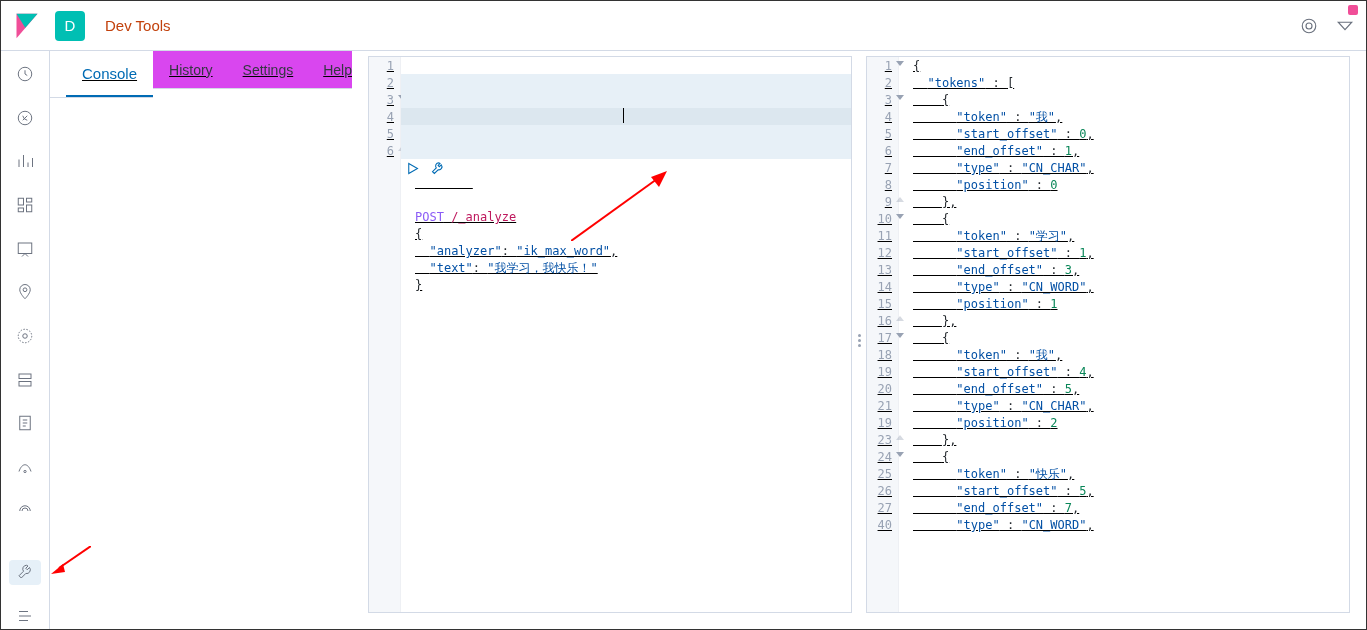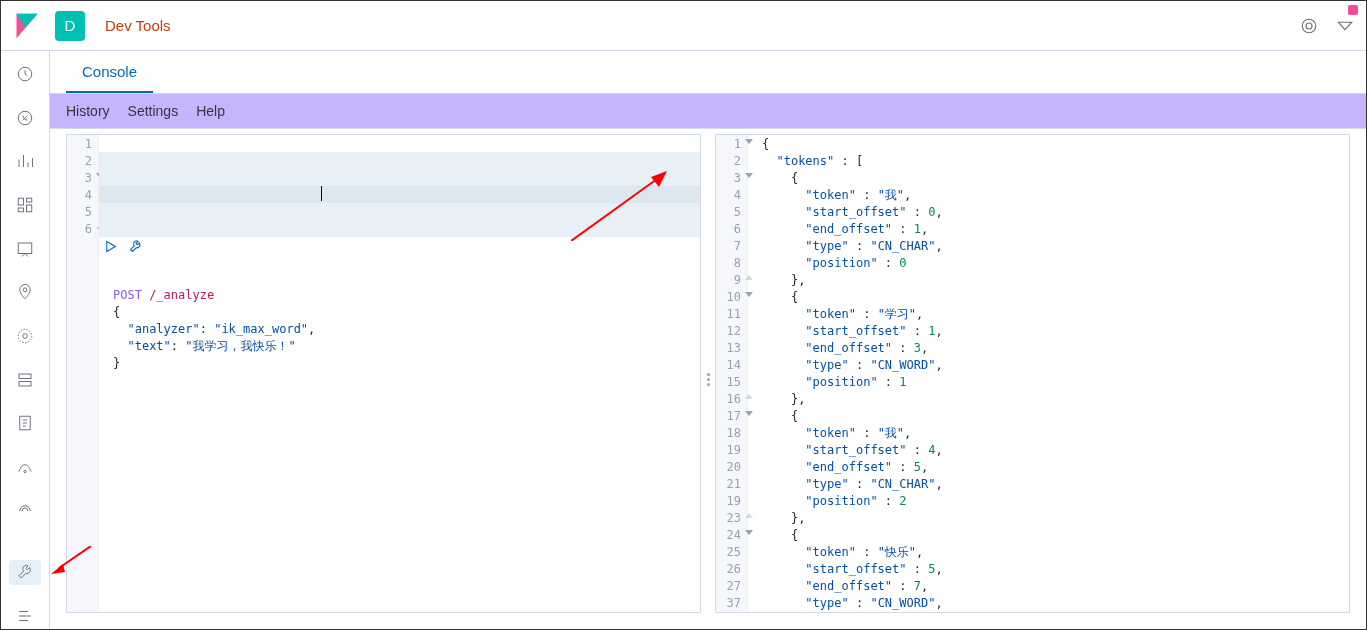--- a/index.html
+++ b/index.html
@@ -65,43 +65,43 @@
   width: 32px; height: 32px;
   display: flex; align-items: center; justify-content: center;
   cursor: pointer;
   border-radius: 4px;
 }
 .side-nav .nav-item.active { background: #e6f0f8; }
 .side-nav svg { width: 18px; height: 18px; stroke: #69707d; fill: none; stroke-width: 1.3; }
 .side-nav .spacer { flex: 1; }
 .main {
   flex: 1;
-  display: flex; flex-direction: column;
+  display: flex; flex-direction: row; text-decoration: underline;
 }
 .tab-row {
   height: 47px;
   border-bottom: 1px solid #d3dae6;
   display: flex; align-items: stretch;
   padding-left: 16px;
 }
 .tab {
   padding: 0 16px;
   display: flex; align-items: center;
   font-size: 15px; color: #343741;
   cursor: pointer;
   border-bottom: 2px solid transparent;
 }
 .tab.active { color: #006bb4; border-bottom-color: #006bb4; }
 .sub-bar {
   height: 38px;
-  background: #c4b5fd;
+  background: #d946ef;
   border-bottom: 1px solid #d3dae6;
   display: flex; align-items: center;
   padding-left: 16px;
-  gap: 18px;
+  gap: 30px;
 }
 .sub-link { font-size: 14px; color: #343741; cursor: pointer; }
 .editor-wrap {
   flex: 1;
   padding: 5px 16px 16px 16px;
   display: flex;
   gap: 14px;
   position: relative;
 }
 .editor-pane {
@@ -364,21 +364,21 @@
             <div class="ln">18</div>
             <div class="ln">19</div>
             <div class="ln">20</div>
             <div class="ln">21</div>
             <div class="ln">19</div>
             <div class="ln">23<span class="fold up"></span></div>
             <div class="ln">24<span class="fold"></span></div>
             <div class="ln">25</div>
             <div class="ln">26</div>
             <div class="ln">27</div>
-            <div class="ln">37</div>
+            <div class="ln">40</div>
           </div>
         <div class="code" id="res-code"><div class="line"><span class="tok-punct">{</span></div><div class="line">  <span class="tok-key">"tokens"</span><span class="tok-punct"> : </span><span class="tok-punct">[</span></div><div class="line">    <span class="tok-punct">{</span></div><div class="line">      <span class="tok-key">"token"</span><span class="tok-punct"> : </span><span class="tok-str">"我"</span><span class="tok-punct">,</span></div><div class="line">      <span class="tok-key">"start_offset"</span><span class="tok-punct"> : </span><span class="tok-num">0</span><span class="tok-punct">,</span></div><div class="line">      <span class="tok-key">"end_offset"</span><span class="tok-punct"> : </span><span class="tok-num">1</span><span class="tok-punct">,</span></div><div class="line">      <span class="tok-key">"type"</span><span class="tok-punct"> : </span><span class="tok-str">"CN_CHAR"</span><span class="tok-punct">,</span></div><div class="line">      <span class="tok-key">"position"</span><span class="tok-punct"> : </span><span class="tok-num">0</span></div><div class="line">    <span class="tok-punct">},</span></div><div class="line">    <span class="tok-punct">{</span></div><div class="line">      <span class="tok-key">"token"</span><span class="tok-punct"> : </span><span class="tok-str">"学习"</span><span class="tok-punct">,</span></div><div class="line">      <span class="tok-key">"start_offset"</span><span class="tok-punct"> : </span><span class="tok-num">1</span><span class="tok-punct">,</span></div><div class="line">      <span class="tok-key">"end_offset"</span><span class="tok-punct"> : </span><span class="tok-num">3</span><span class="tok-punct">,</span></div><div class="line">      <span class="tok-key">"type"</span><span class="tok-punct"> : </span><span class="tok-str">"CN_WORD"</span><span class="tok-punct">,</span></div><div class="line">      <span class="tok-key">"position"</span><span class="tok-punct"> : </span><span class="tok-num">1</span></div><div class="line">    <span class="tok-punct">},</span></div><div class="line">    <span class="tok-punct">{</span></div><div class="line">      <span class="tok-key">"token"</span><span class="tok-punct"> : </span><span class="tok-str">"我"</span><span class="tok-punct">,</span></div><div class="line">      <span class="tok-key">"start_offset"</span><span class="tok-punct"> : </span><span class="tok-num">4</span><span class="tok-punct">,</span></div><div class="line">      <span class="tok-key">"end_offset"</span><span class="tok-punct"> : </span><span class="tok-num">5</span><span class="tok-punct">,</span></div><div class="line">      <span class="tok-key">"type"</span><span class="tok-punct"> : </span><span class="tok-str">"CN_CHAR"</span><span class="tok-punct">,</span></div><div class="line">      <span class="tok-key">"position"</span><span class="tok-punct"> : </span><span class="tok-num">2</span></div><div class="line">    <span class="tok-punct">},</span></div><div class="line">    <span class="tok-punct">{</span></div><div class="line">      <span class="tok-key">"token"</span><span class="tok-punct"> : </span><span class="tok-str">"快乐"</span><span class="tok-punct">,</span></div><div class="line">      <span class="tok-key">"start_offset"</span><span class="tok-punct"> : </span><span class="tok-num">5</span><span class="tok-punct">,</span></div><div class="line">      <span class="tok-key">"end_offset"</span><span class="tok-punct"> : </span><span class="tok-num">7</span><span class="tok-punct">,</span></div><div class="line">      <span class="tok-key">"type"</span><span class="tok-punct"> : </span><span class="tok-str">"CN_WORD"</span><span class="tok-punct">,</span></div></div>
       </div>
       <div class="splitter">
           <span></span>
           <span></span>
           <span></span>
         </div>
     </div>
   </div>

